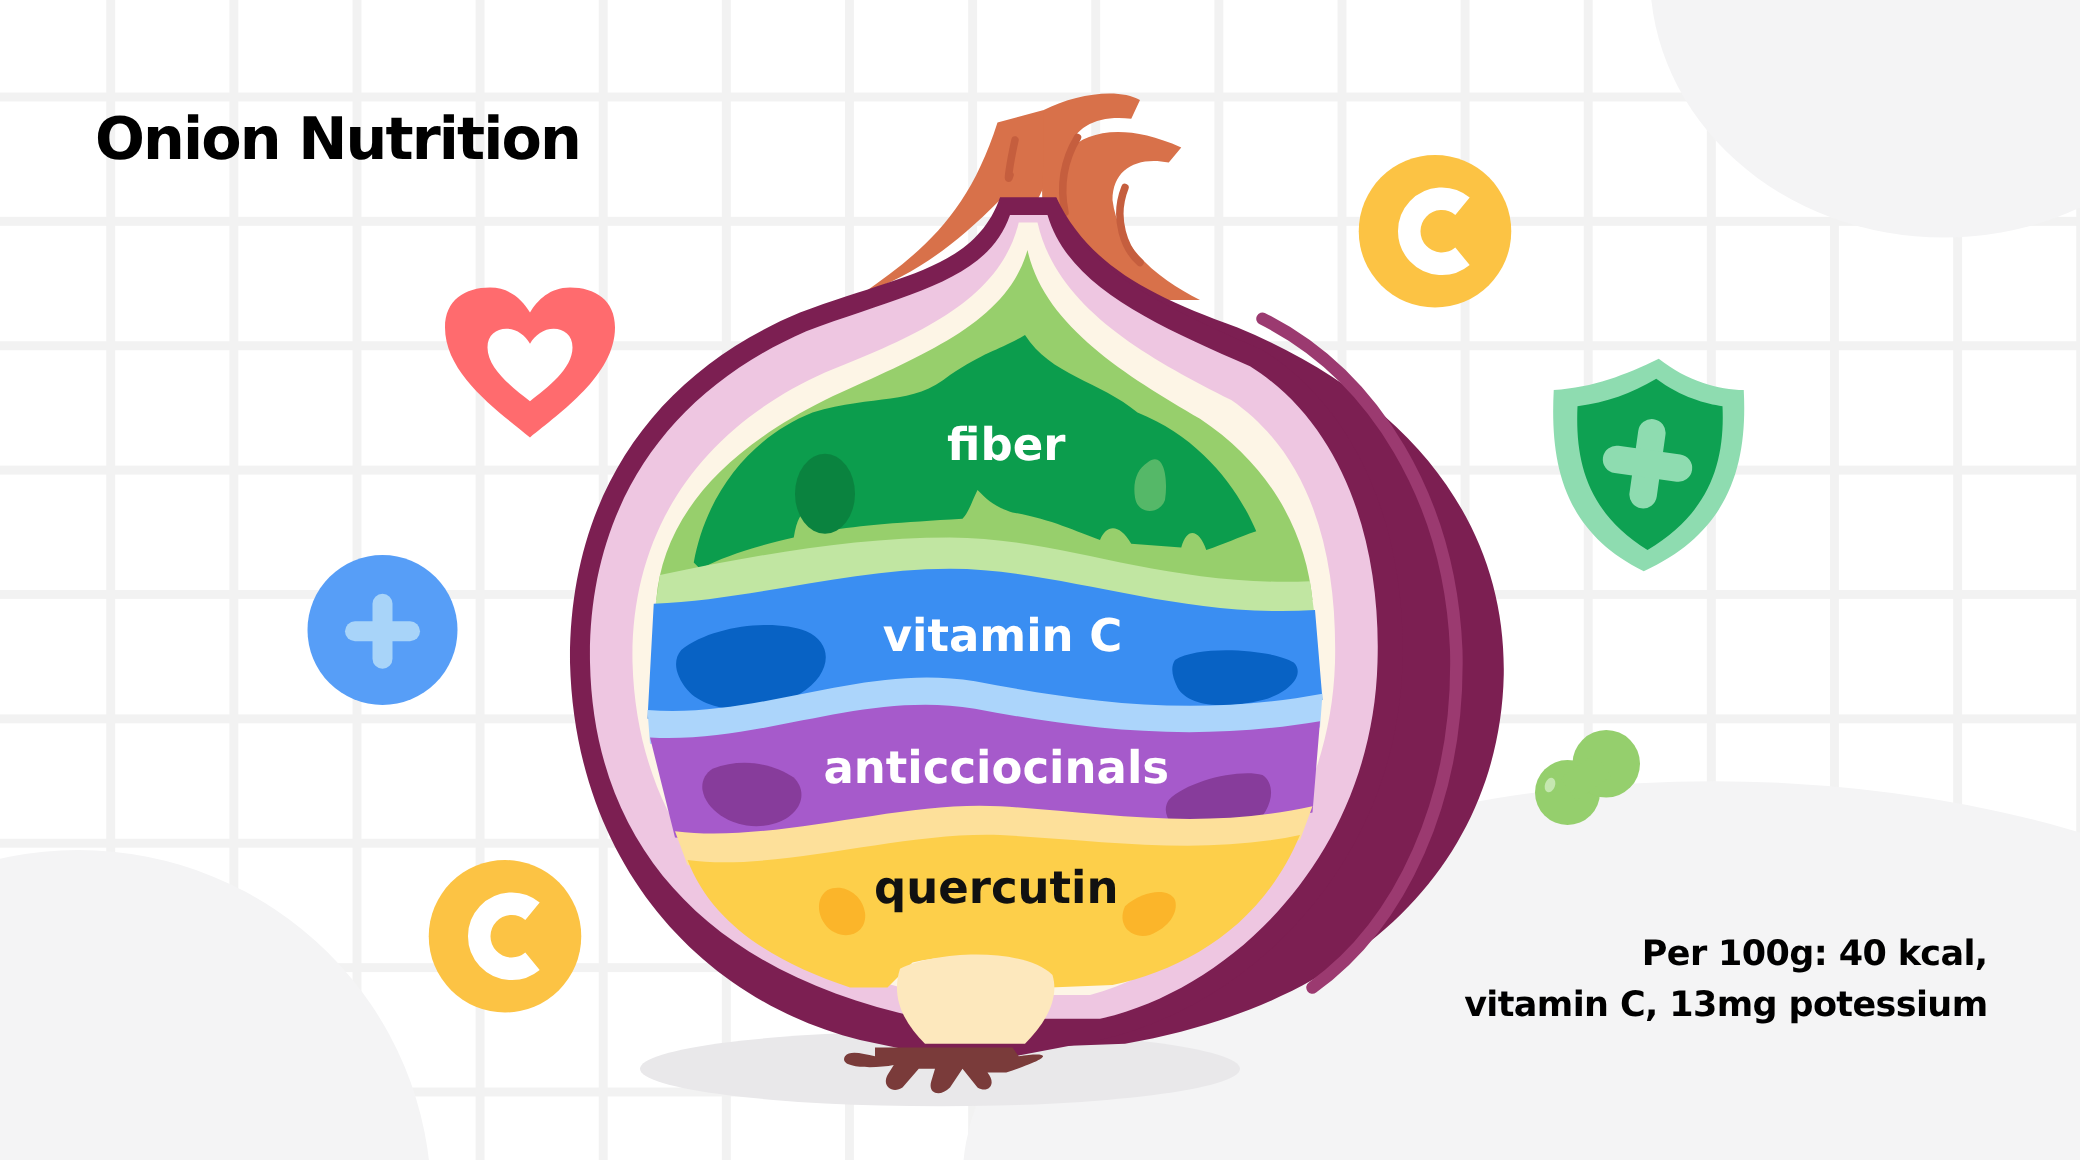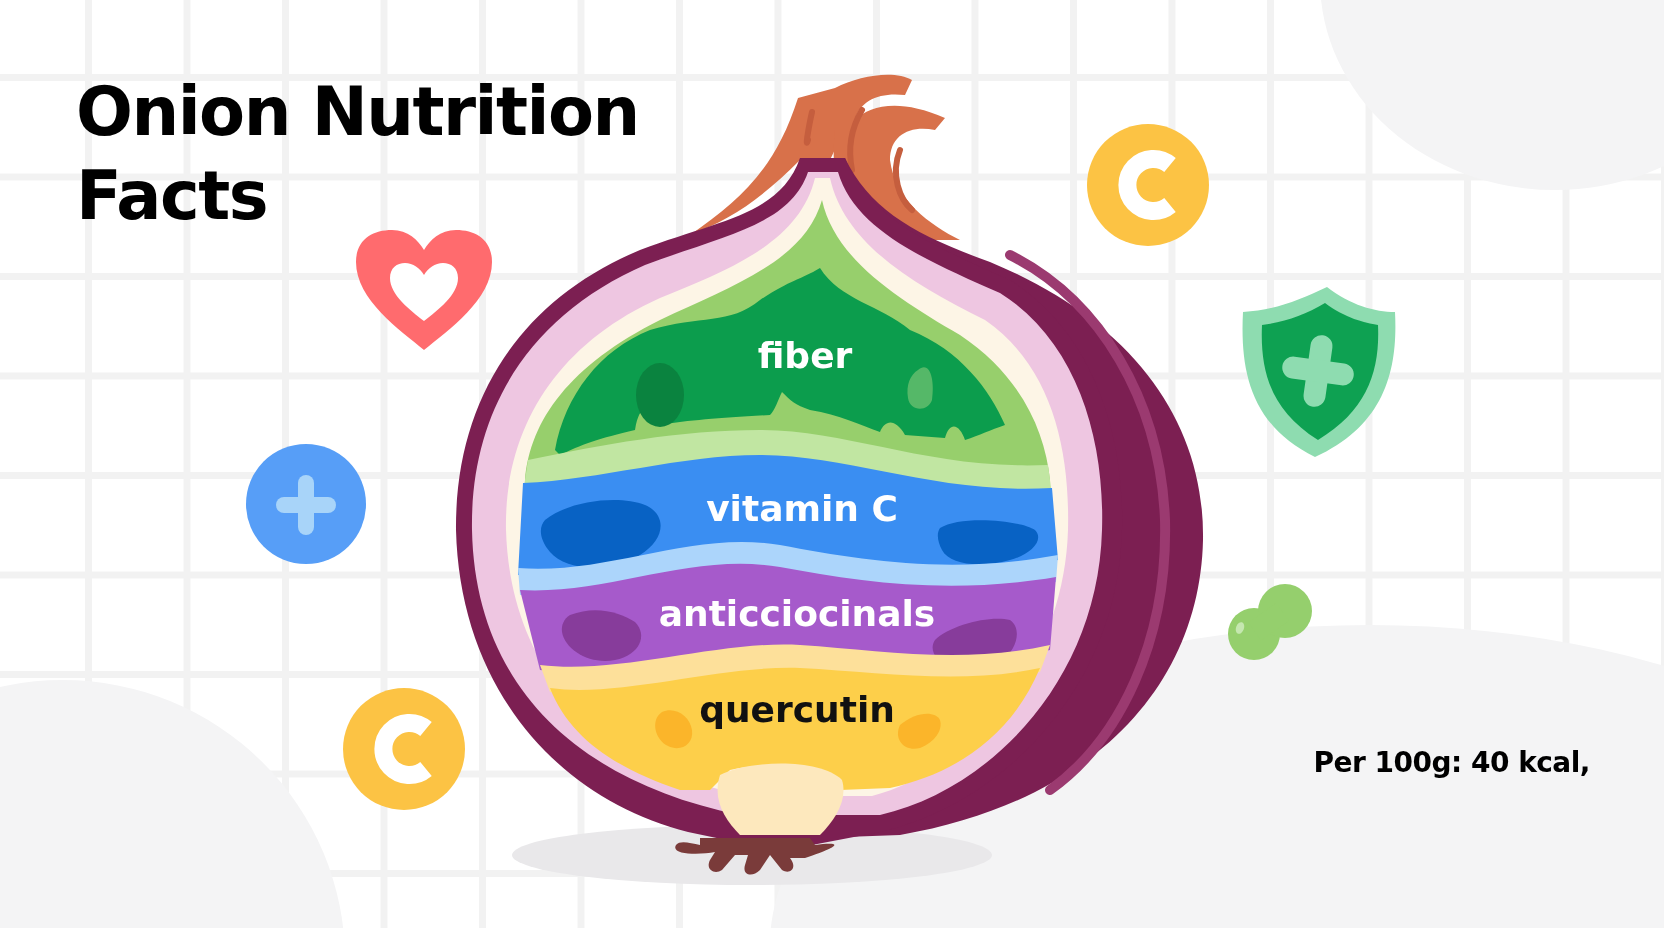--- a/index.html
+++ b/index.html
@@ -14,21 +14,21 @@
     background-image:
       linear-gradient(to right, #f2f2f2 0, #f2f2f2 7px, transparent 7px),
       linear-gradient(to bottom, #f2f2f2 0, #f2f2f2 7px, transparent 7px);
     background-size: 98.5px 99.5px;
     background-position: 85px 74px;
   }
   .blob { position: absolute; background: #f4f4f5; border-radius: 50%; }
   .title {
     position: absolute; left: 76px; top: 70px; margin: 0;
     font-family: "DejaVu Sans", sans-serif; font-weight: bold;
-    font-size: 67px; line-height: 84px; color: #000;
+    font-size: 47px; line-height: 84px; color: #000;
     letter-spacing: -1.5px;
   }
   .title span { display: block; }
   .facts {
     position: absolute; right: 74px; top: 742px;
     text-align: right; font-family: "DejaVu Sans", sans-serif; font-weight: bold;
     font-size: 28px; line-height: 41px; color: #000; letter-spacing: -0.5px;
   }
   .facts span { display: block; text-align: right; }
   svg.art { position: absolute; left: 0; top: 0; }
@@ -132,19 +132,19 @@
     <g>
       <circle cx="1254" cy="634" r="26" fill="#95cf6d"></circle>
       <circle cx="1285" cy="611" r="27" fill="#95cf6d"></circle>
       <rect x="1252" y="610" width="34" height="22" fill="#95cf6d" transform="rotate(-35 1270 622)"></rect>
       <ellipse cx="1240" cy="628" rx="4" ry="6" fill="#c5e7b0" transform="rotate(20 1240 628)"></ellipse>
     </g>
   </svg>
 
   <h1 class="title">
     <span>Onion Nutrition</span>
-    <span>Facts</span>
   </h1>
 
   <div class="facts">
     <span>Per 100g: 40 kcal,</span>
+    <span>vitamin C, 13mg potessium</span>
   </div>
 </div>
 
 </body></html>

